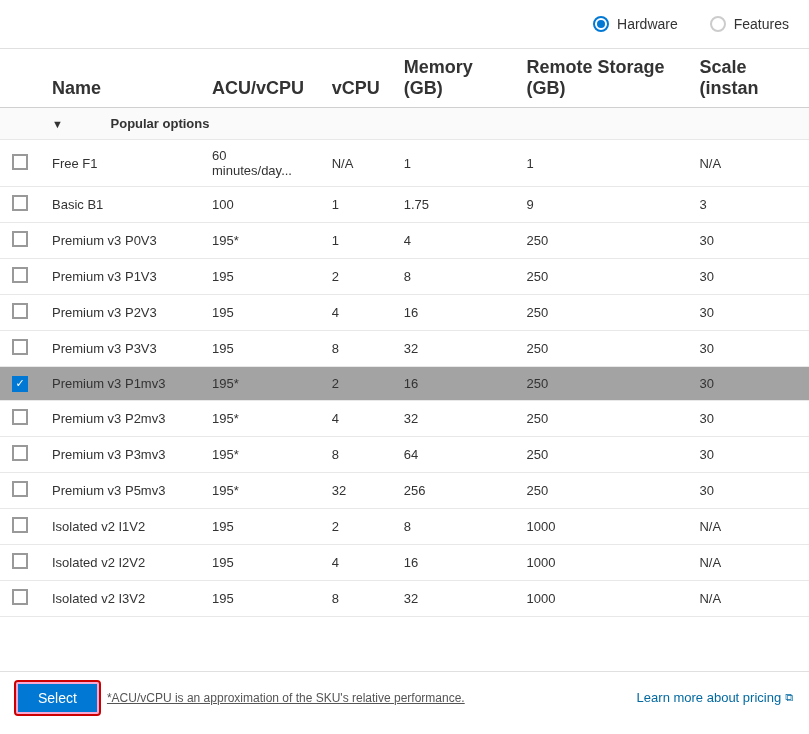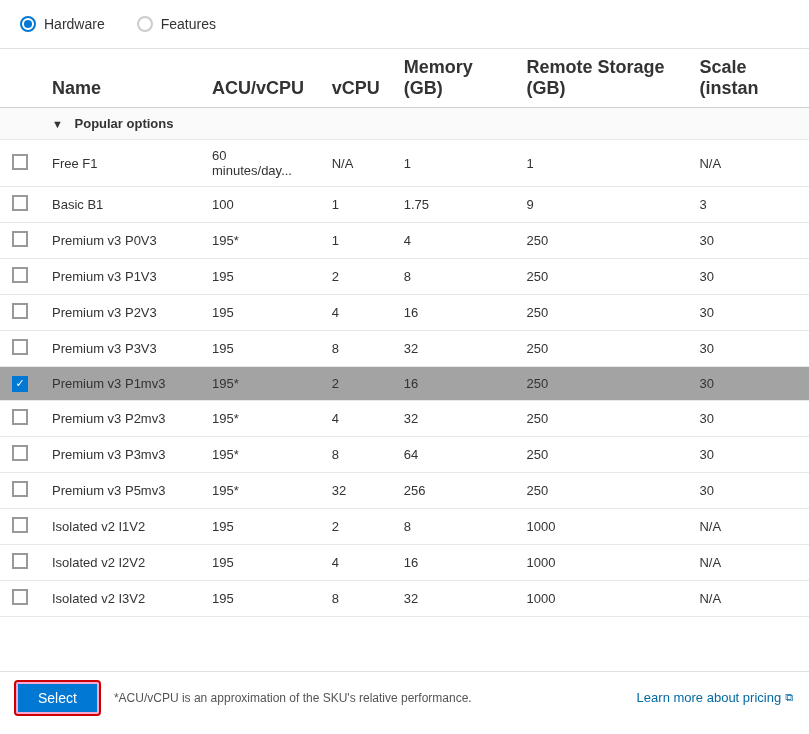--- a/index.html
+++ b/index.html
@@ -1,51 +1,51 @@
 <!DOCTYPE html>
 <html><head>
   <meta charset="utf-8">
   <style>
     * { box-sizing: border-box; margin: 0; padding: 0; }
     body { font-family: 'Segoe UI', Arial, sans-serif; font-size: 13px; background: #fff; color: #333; width: 809px; height: 734px; overflow: hidden; }
 
-    .top-bar { padding: 16px 20px; display: flex; gap: 32px; align-items: center; border-bottom: 1px solid #e0e0e0; }
+    .top-bar { padding: 16px 20px; display: flex; gap: 32px; align-items: center; border-bottom: 1px solid #e0e0e0; justify-content: flex-end; }
     .radio-option { display: flex; align-items: center; gap: 8px; cursor: pointer; }
     .radio-circle { width: 16px; height: 16px; border-radius: 50%; border: 2px solid #ccc; display: flex; align-items: center; justify-content: center; }
     .radio-circle.selected { border-color: #0078d4; }
     .radio-circle.selected::after { content: ''; width: 8px; height: 8px; border-radius: 50%; background: #0078d4; }
     .radio-label { font-size: 14px; }
 
     .table-container { overflow-x: auto; overflow-y: auto; height: calc(734px - 60px - 52px); }
 
     table { width: 100%; border-collapse: collapse; }
     thead th { text-align: left; padding: 8px 12px; font-weight: 600; font-size: 18px; color: #333; border-bottom: 1px solid #d0d0d0; white-space: normal; vertical-align: bottom; background: #fff; position: sticky; top: 0; z-index: 1; }
     tbody tr { border-bottom: 1px solid #e8e8e8; }
     tbody tr.selected-row { background: #a3a3a3; }
     tbody td { padding: 8px 12px; font-size: 13px; color: #333; vertical-align: middle; }
     .group-header td { font-weight: 600; background: #fafafa; padding: 8px 12px; }
-    .group-label { font-size: 13px; font-weight: 600; }
+    .group-label { font-size: 13px; font-weight: 600; margin-left: 36px; }
 
     .checkbox-cell { width: 40px; text-align: center; }
     .checkbox { width: 16px; height: 16px; border: 2px solid #999; display: inline-flex; align-items: center; justify-content: center; cursor: pointer; }
     .checkbox.checked { background: #0078d4; border-color: #0078d4; }
     .checkbox.checked::after { content: '✓'; color: #fff; font-size: 11px; line-height: 1; }
 
     .col-name { min-width: 160px; }
     .col-acu { min-width: 110px; }
     .col-vcpu { min-width: 70px; }
     .col-memory { min-width: 100px; }
     .col-storage { min-width: 120px; }
     .col-scale { min-width: 100px; }
 
     .chevron { display: inline-block; font-size: 11px; margin-right: 8px; }
 
     .bottom-bar { height: 52px; display: flex; align-items: center; padding: 0 16px; border-top: 1px solid #e0e0e0; justify-content: space-between; background: #fff; }
     .select-button { background: #0078d4; color: #fff; border: 2px solid #f9a8d4; padding: 6px 20px; font-size: 14px; font-weight: 500; cursor: pointer; border-radius: 2px; outline: 2px solid #cc0000; }
-    .note-text { font-size: 12px; color: #555; margin-left: 15px; }
+    .note-text { font-size: 12px; color: #555; margin-left: 8px; text-decoration: underline; }
     .learn-more { color: #0369a1; font-size: 13px; cursor: pointer; text-decoration: none; display: flex; align-items: center; gap: 4px; }
     .ext-icon { font-size: 11px; }
   </style>
 </head>
 <body>
 
 <div>
   <div class="top-bar">
     <div class="radio-option">
       <div class="radio-circle selected"></div>

